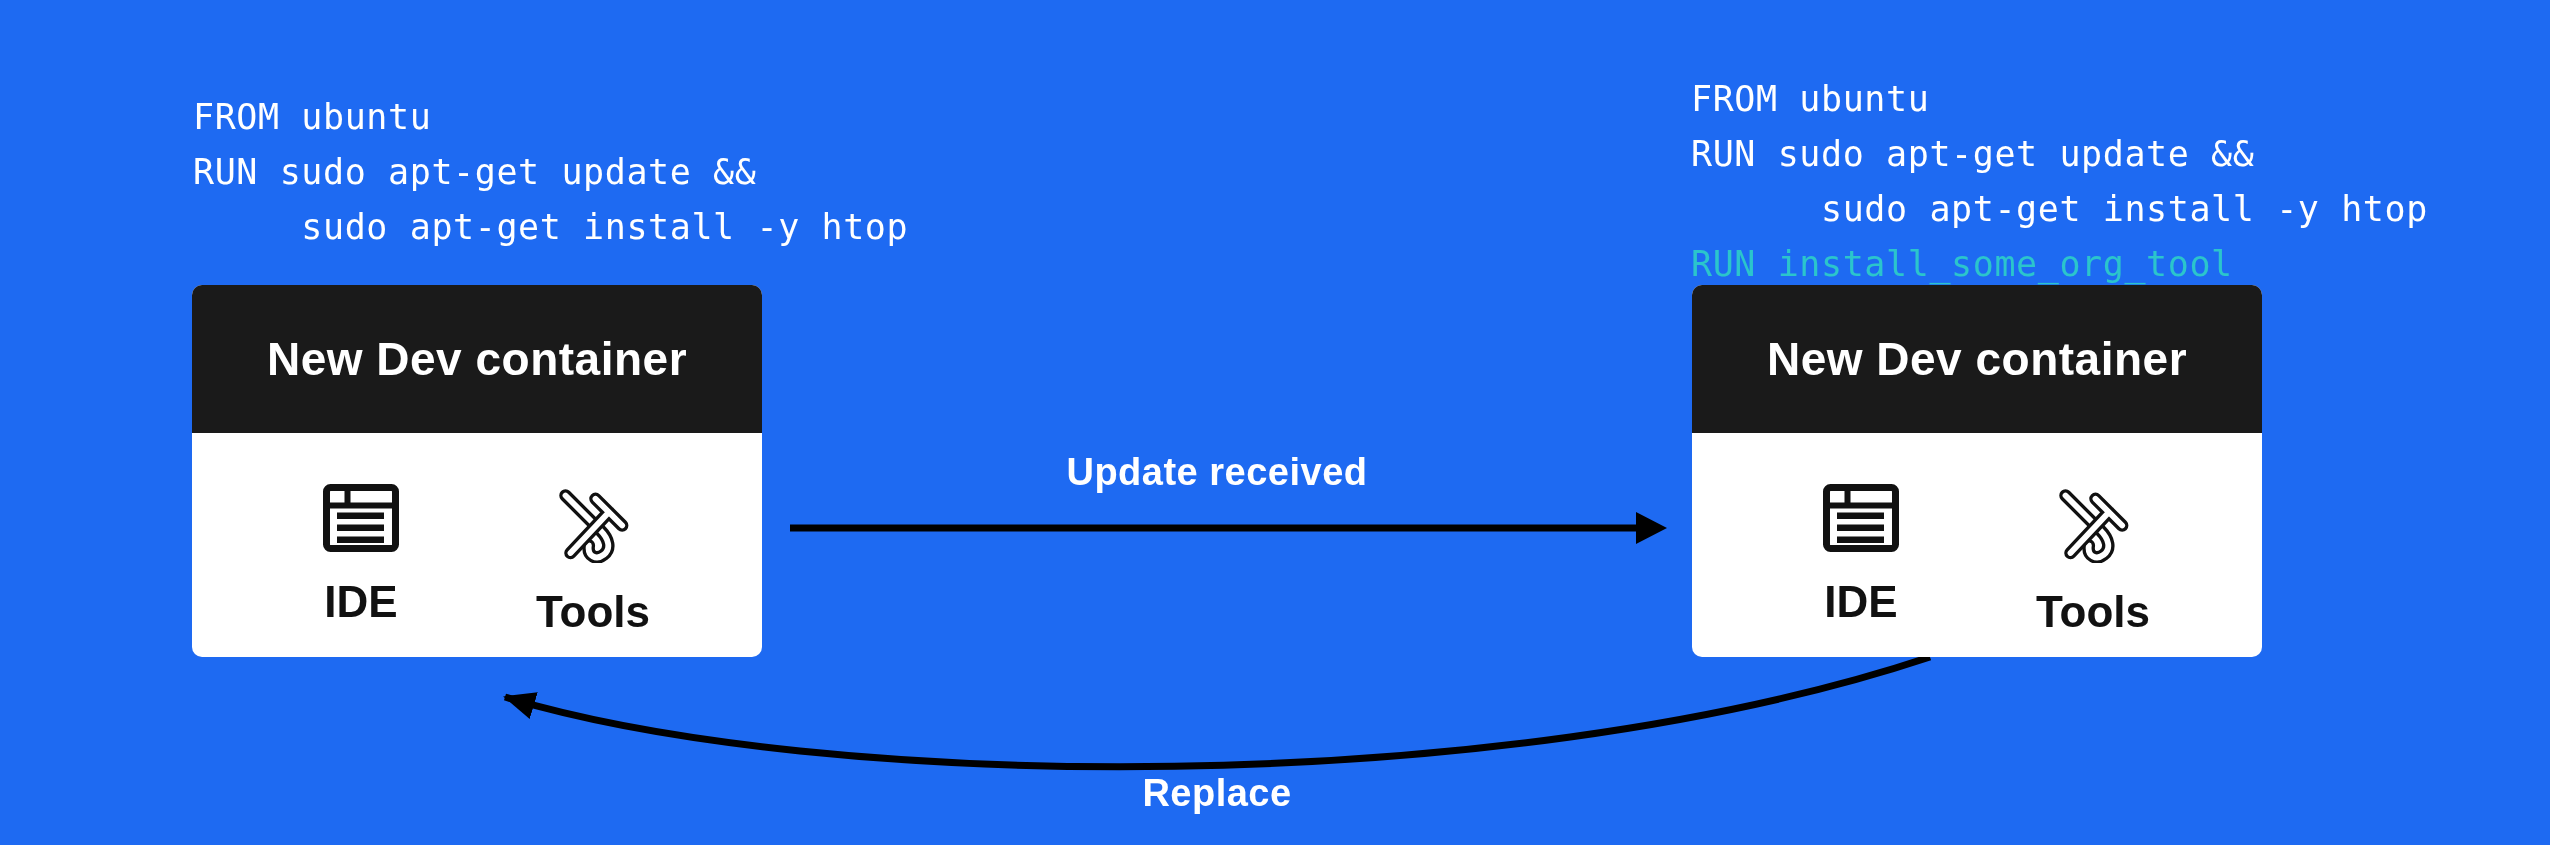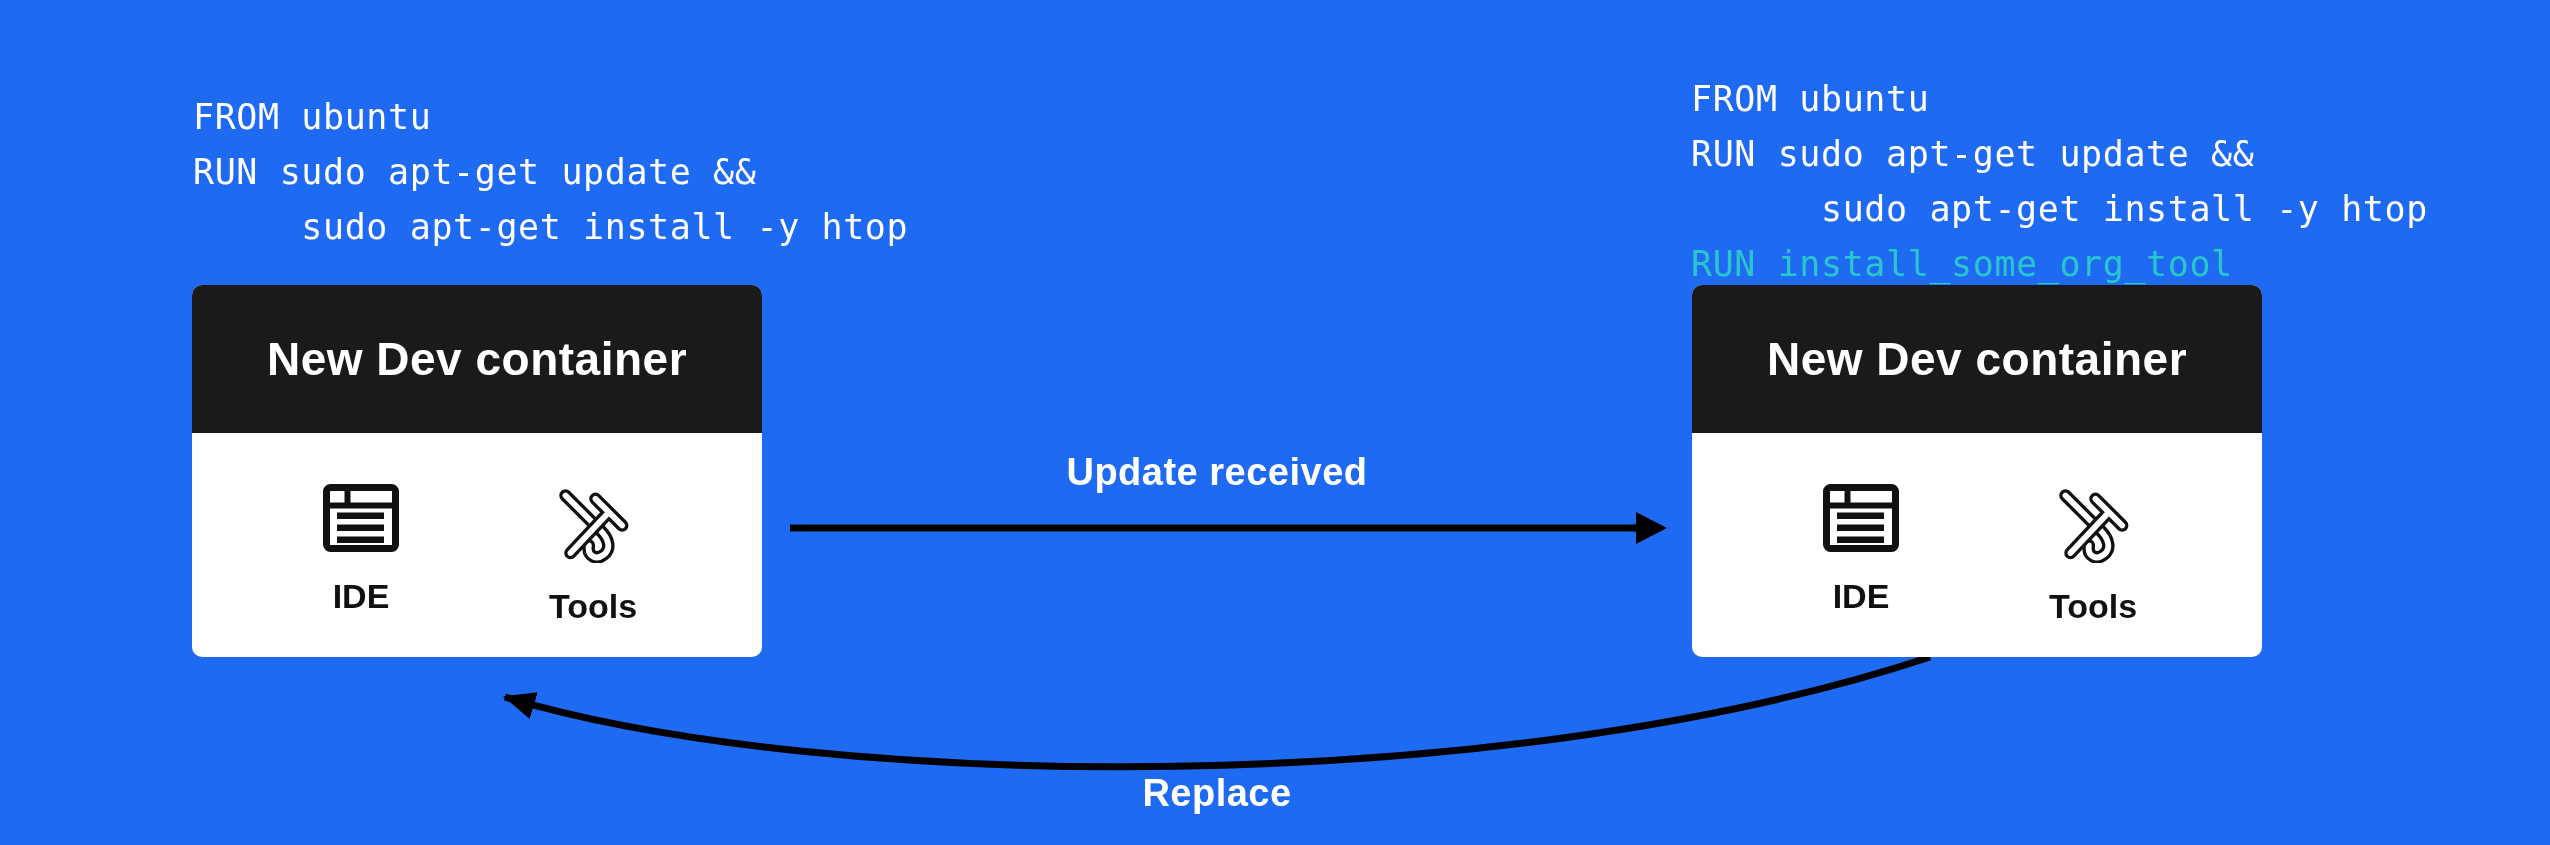--- a/index.html
+++ b/index.html
@@ -31,21 +31,21 @@
   }
   .card-title{
     color:var(--title);font-weight:bold;font-size:46px;letter-spacing:0.5px;
   }
   .card-body{
     height:222px;display:flex;justify-content:center;align-items:flex-start;
     gap:112px;padding-top:50px;box-sizing:border-box;
   }
   .feature{display:flex;flex-direction:column;align-items:center;width:120px;}
   .feature-label{
-    margin-top:24px;font-weight:bold;font-size:34px;color:var(--icon);
+    margin-top:24px;font-weight:bold;font-size:44px;color:var(--icon);
   }
   .iface{fill:var(--card-body);stroke:var(--icon);}
   .istroke{stroke:var(--icon);}
   .ifill{fill:var(--icon);}
   .tube-out{fill:none;stroke:var(--icon);stroke-width:15;stroke-linecap:round;stroke-linejoin:round;}
   .tube-in{fill:none;stroke:var(--card-body);stroke-width:7;stroke-linecap:round;stroke-linejoin:round;}
   
   .arrows{position:absolute;left:0;top:0;}
   .astroke{stroke:var(--arrow);stroke-width:7;fill:none;}
   .afill{fill:var(--arrow);stroke:none;}

